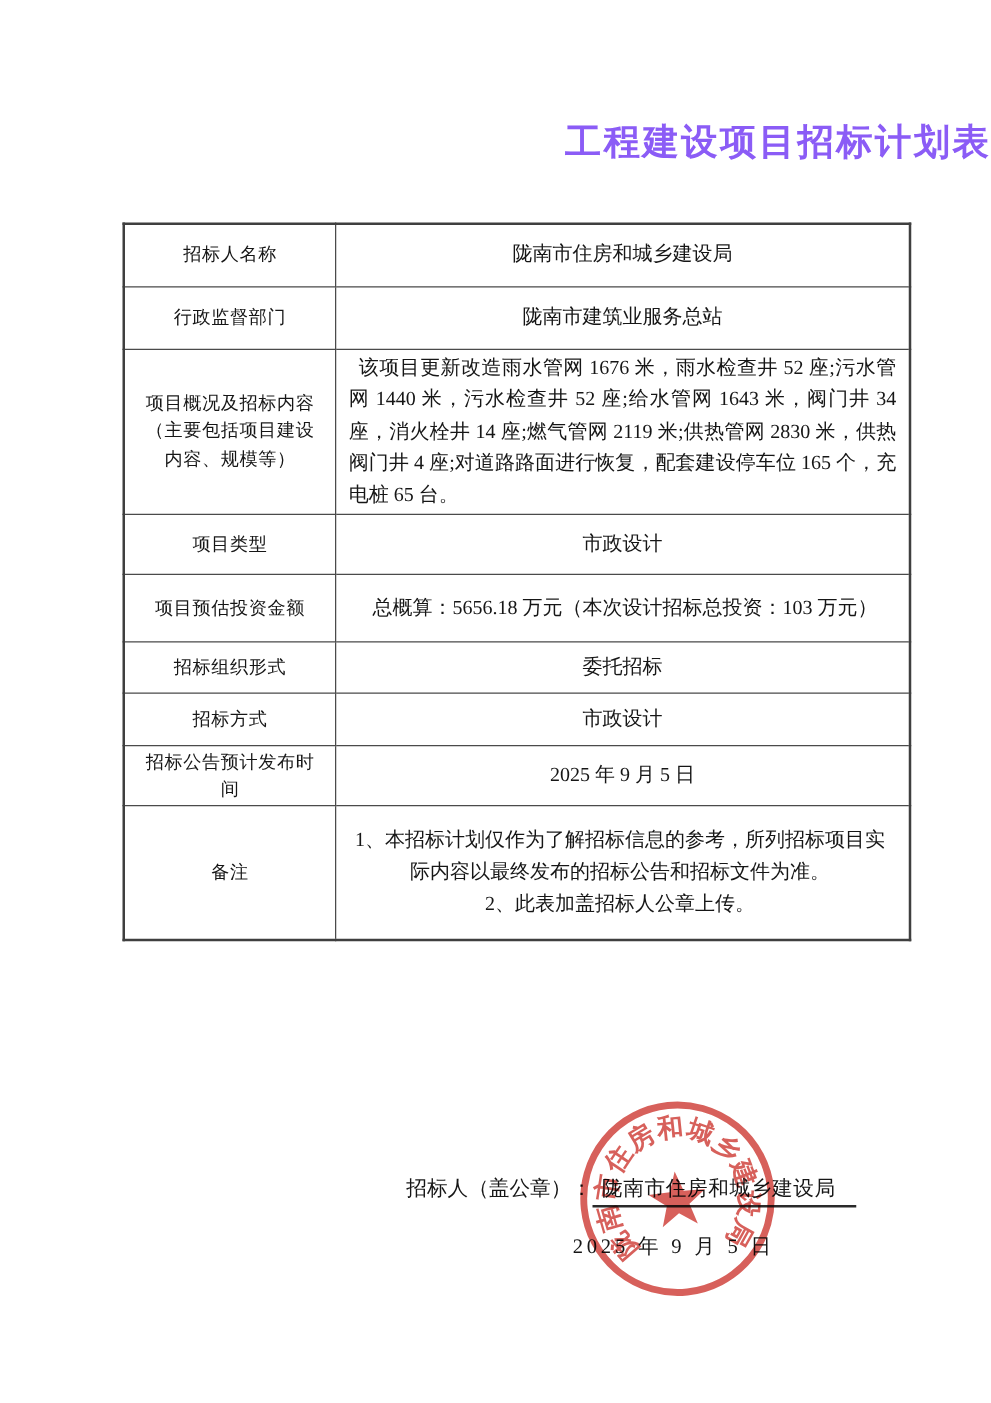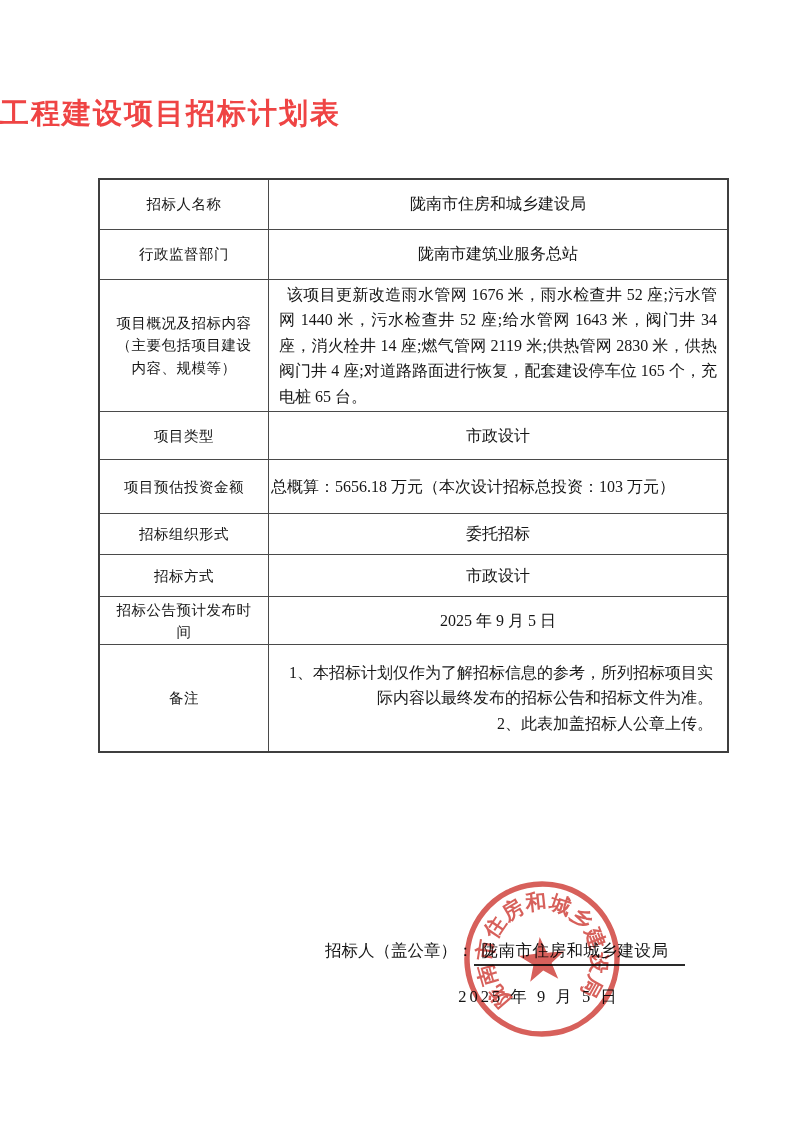--- a/index.html
+++ b/index.html
@@ -3,43 +3,43 @@
 <meta charset="utf-8">
 <style>
   html,body{margin:0;padding:0;background:#ffffff;}
   body{
     width:793px;height:1122px;position:relative;overflow:hidden;
     font-family:"Liberation Serif","DejaVu Serif",serif;
     color:#161616;
   }
   .page-title{
     position:absolute;top:94px;left:0;width:100%;
-    text-align:left;font-size:29px;font-weight:bold;letter-spacing:2px;
-    margin:0;color:#ef4444;
+    text-align:right;font-size:29px;font-weight:bold;letter-spacing:2px;
+    margin:0;color:#8b5cf6;
   }
   table.main{
     position:absolute;left:98px;top:178px;width:631px;
     border-collapse:collapse;table-layout:fixed;
     border:2px solid #3f3f3f;
   }
   td{border:1px solid #4a4a4a;vertical-align:middle;}
   td.lbl{
     width:138px;text-align:center;font-size:14.5px;letter-spacing:.5px;
     line-height:1.55;white-space:pre-line;padding:0 15px;font-weight:normal;
   }
   td.val{
     text-align:center;font-size:16px;line-height:1.55;
     white-space:pre-line;padding:2px 10px;
   }
   tr.h50{height:50px}tr.h72{height:72px}tr.h106{height:106px}
   tr.h48{height:48px}tr.h54{height:54px}tr.h41{height:41px}
   tr.h42{height:42px}tr.h52{height:52px}tr.h107{height:107px}
   tr.overview td.val{text-align:justify;text-indent:8px;line-height:1.6;}
-  tr.investment td.val{text-align:left;padding-left:2px;}
-  tr.remarks td.val{text-align:right;line-height:1.6;padding-right:14px;}
+  tr.investment td.val{text-align:left;padding-left:29px;}
+  tr.remarks td.val{text-align:center;line-height:1.6;padding-right:14px;}
   .sign-line{
     position:absolute;left:325px;top:940px;font-size:16.5px;white-space:nowrap;
   }
   .sign-name{
     display:inline-block;border-bottom:2px solid #2a2a2a;
     padding:0 16px 2px 8px;letter-spacing:.5px;
   }
   .sign-date{
     position:absolute;left:408px;top:986px;width:262px;text-align:center;
     font-size:16.5px;letter-spacing:3px;white-space:nowrap;

